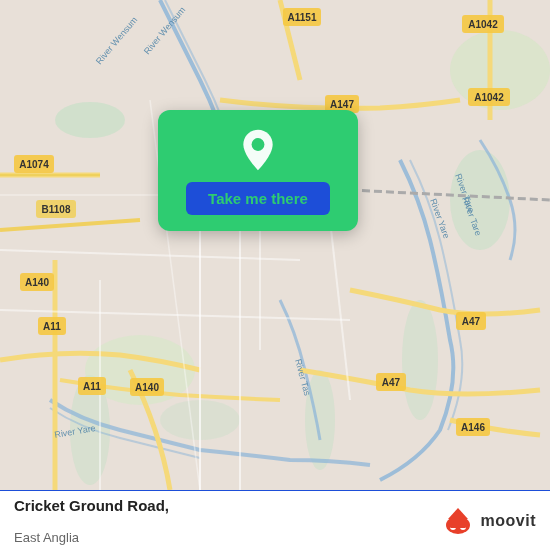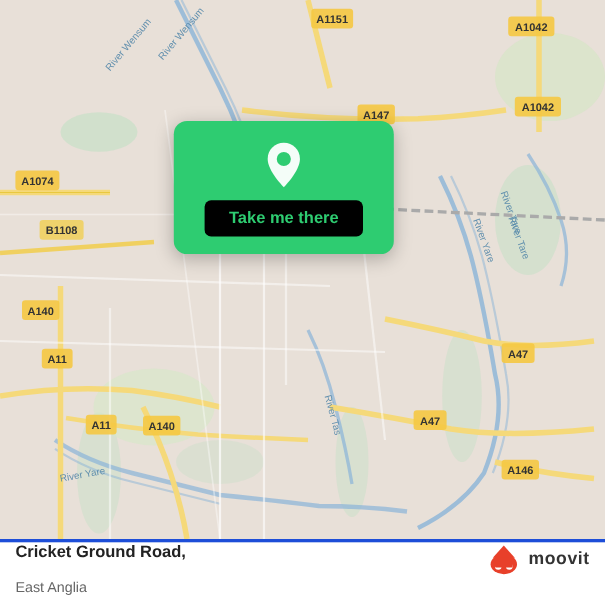--- a/index.html
+++ b/index.html
@@ -51,21 +51,21 @@
     }
 
     #location-pin {
       width: 44px;
       height: 44px;
       margin-bottom: 10px;
     }
 
     #take-me-there-btn {
       color: #2ecc71;
-      background: #000000;
+      background: #1d4ed8;
       border: none;
       border-radius: 6px;
       padding: 8px 22px;
       font-size: 15px;
       font-weight: 600;
       cursor: pointer;
       white-space: nowrap;
     }
 
     #map-attribution {
@@ -77,24 +77,24 @@
       background: rgba(255,255,255,0.7);
       padding: 1px 4px;
       border-radius: 2px;
     }
 
     #bottom-bar {
       width: 550px;
       height: 60px;
       background: white;
       display: flex;
-      align-items: flex-start;
+      align-items: center;
       justify-content: space-between;
       padding: 0 14px 0 14px;
-      border-top: 3px solid #1d4ed8;
+      border-top: 1px solid #1d4ed8;
     }
 
     #location-info {
       display: flex;
       flex-direction: column;
     }
 
     #location-name {
       font-size: 15px;
       font-weight: 600;

